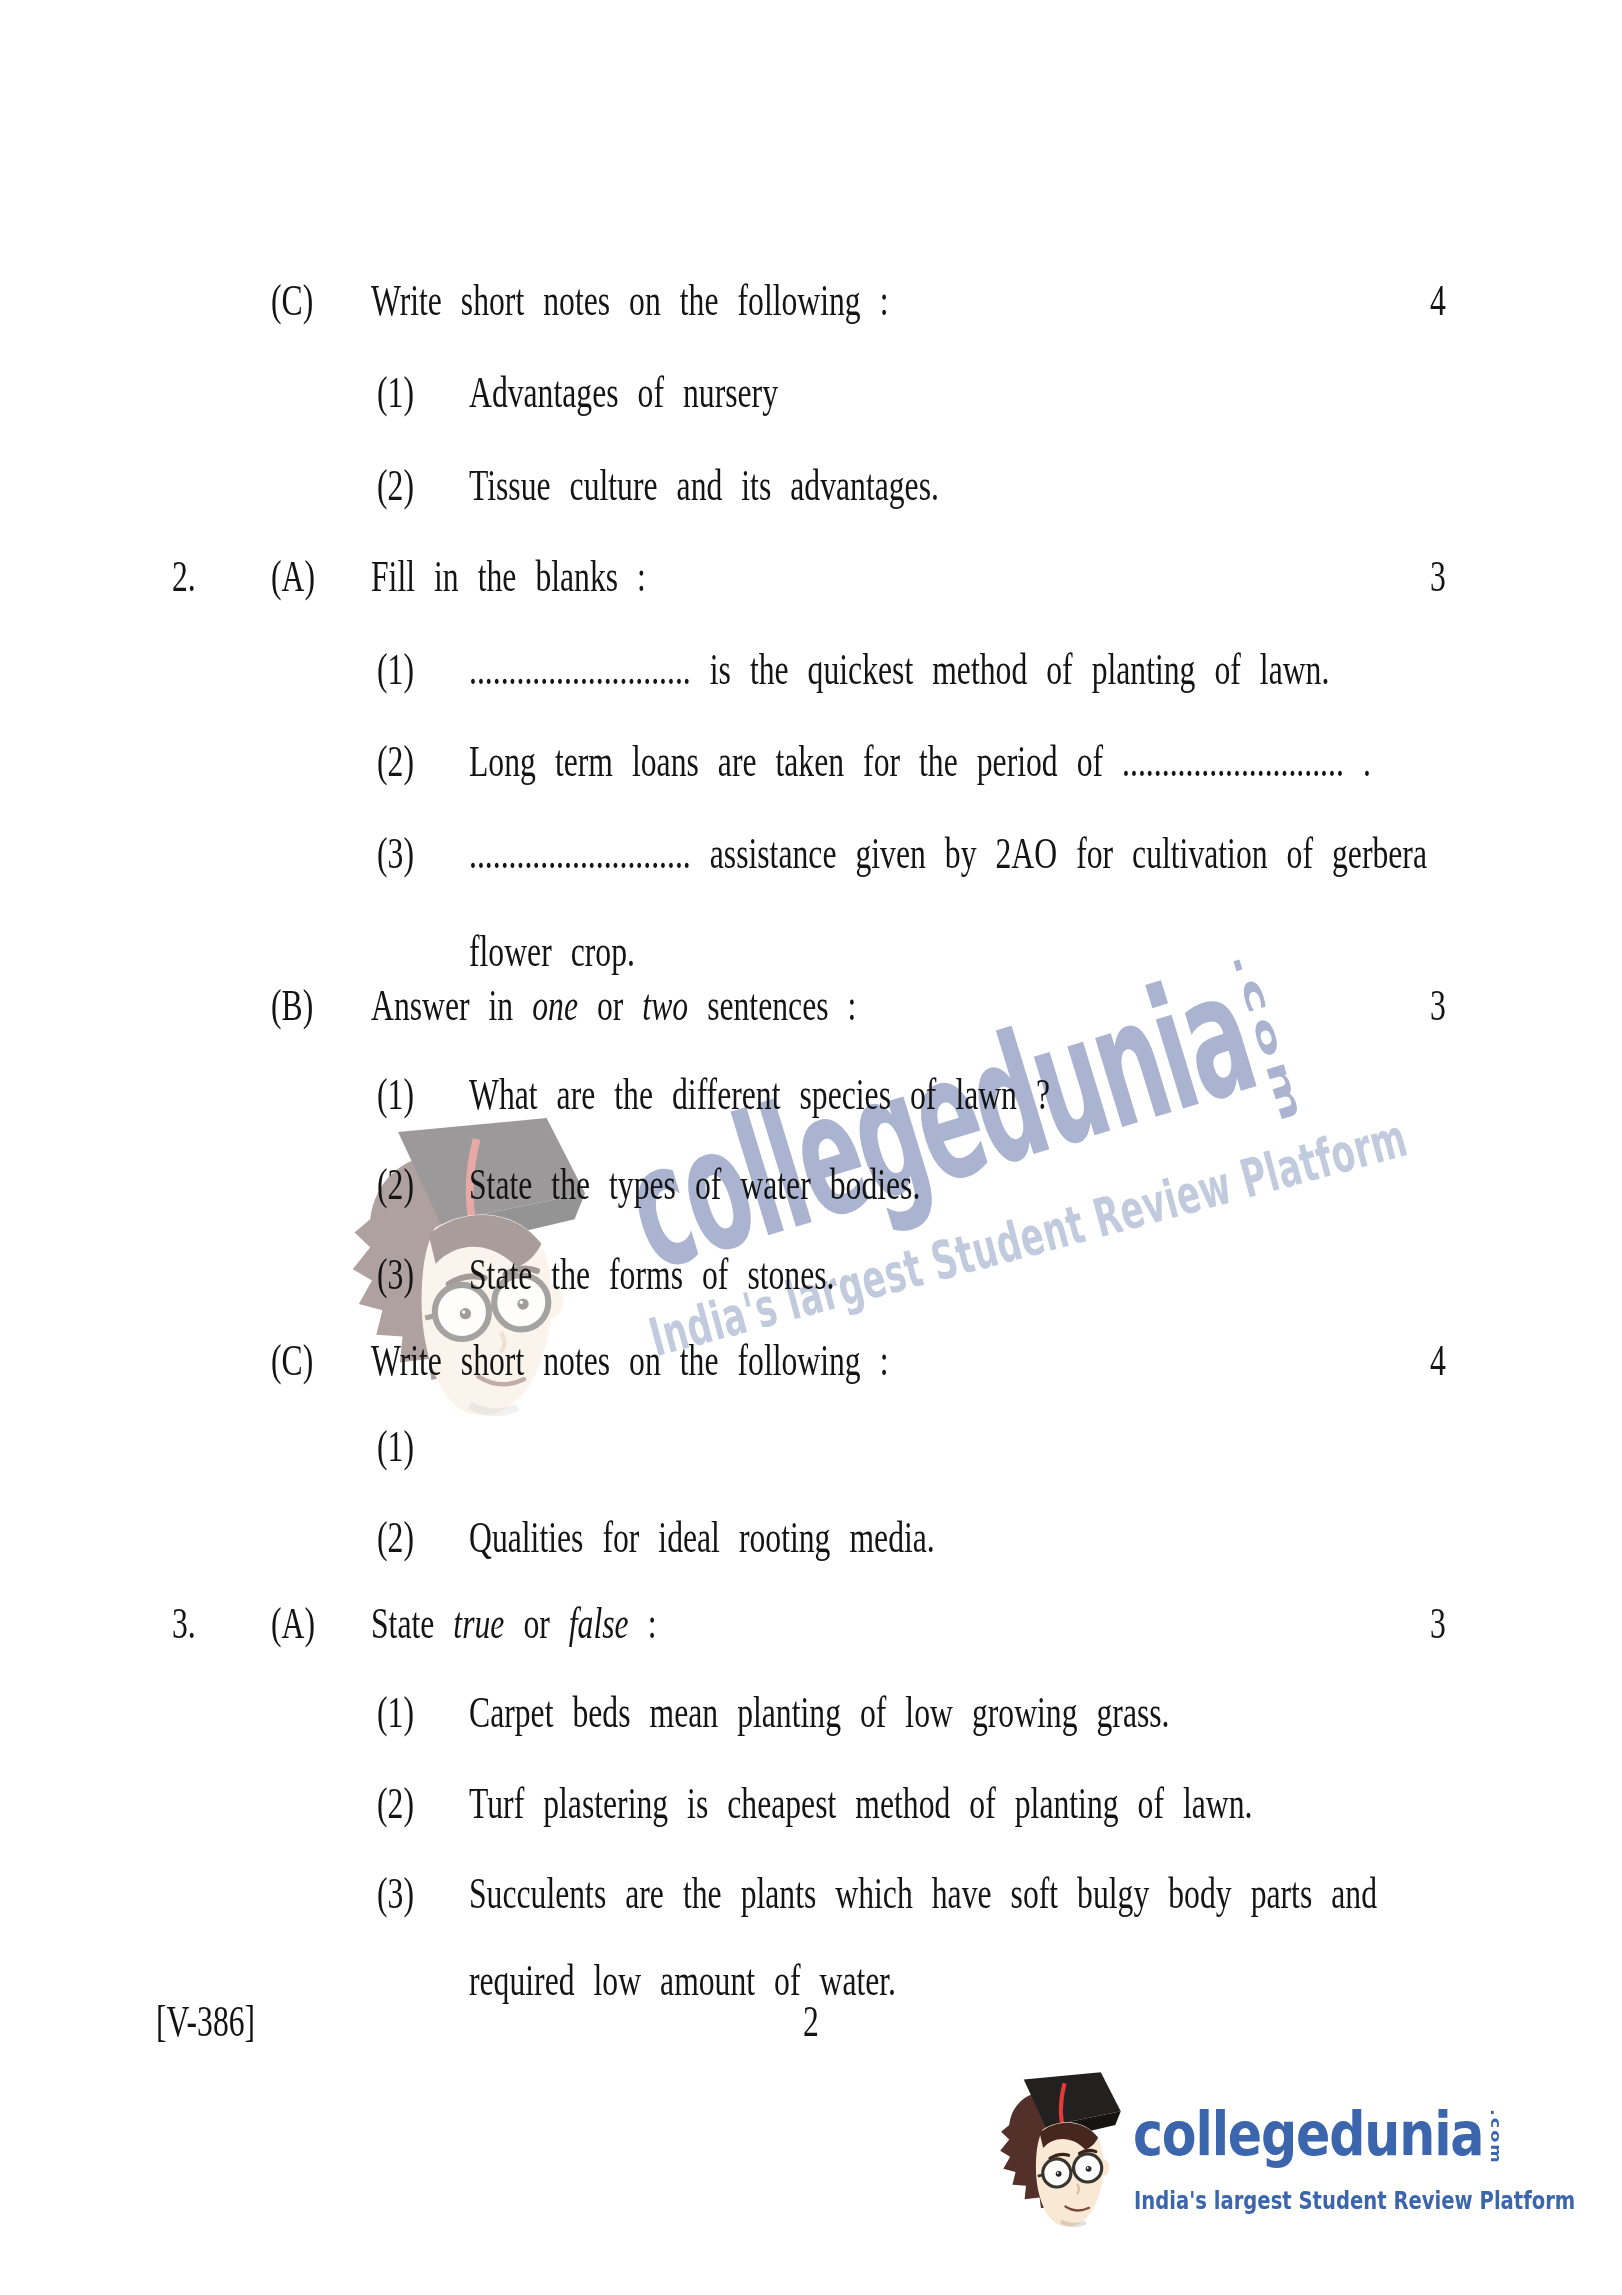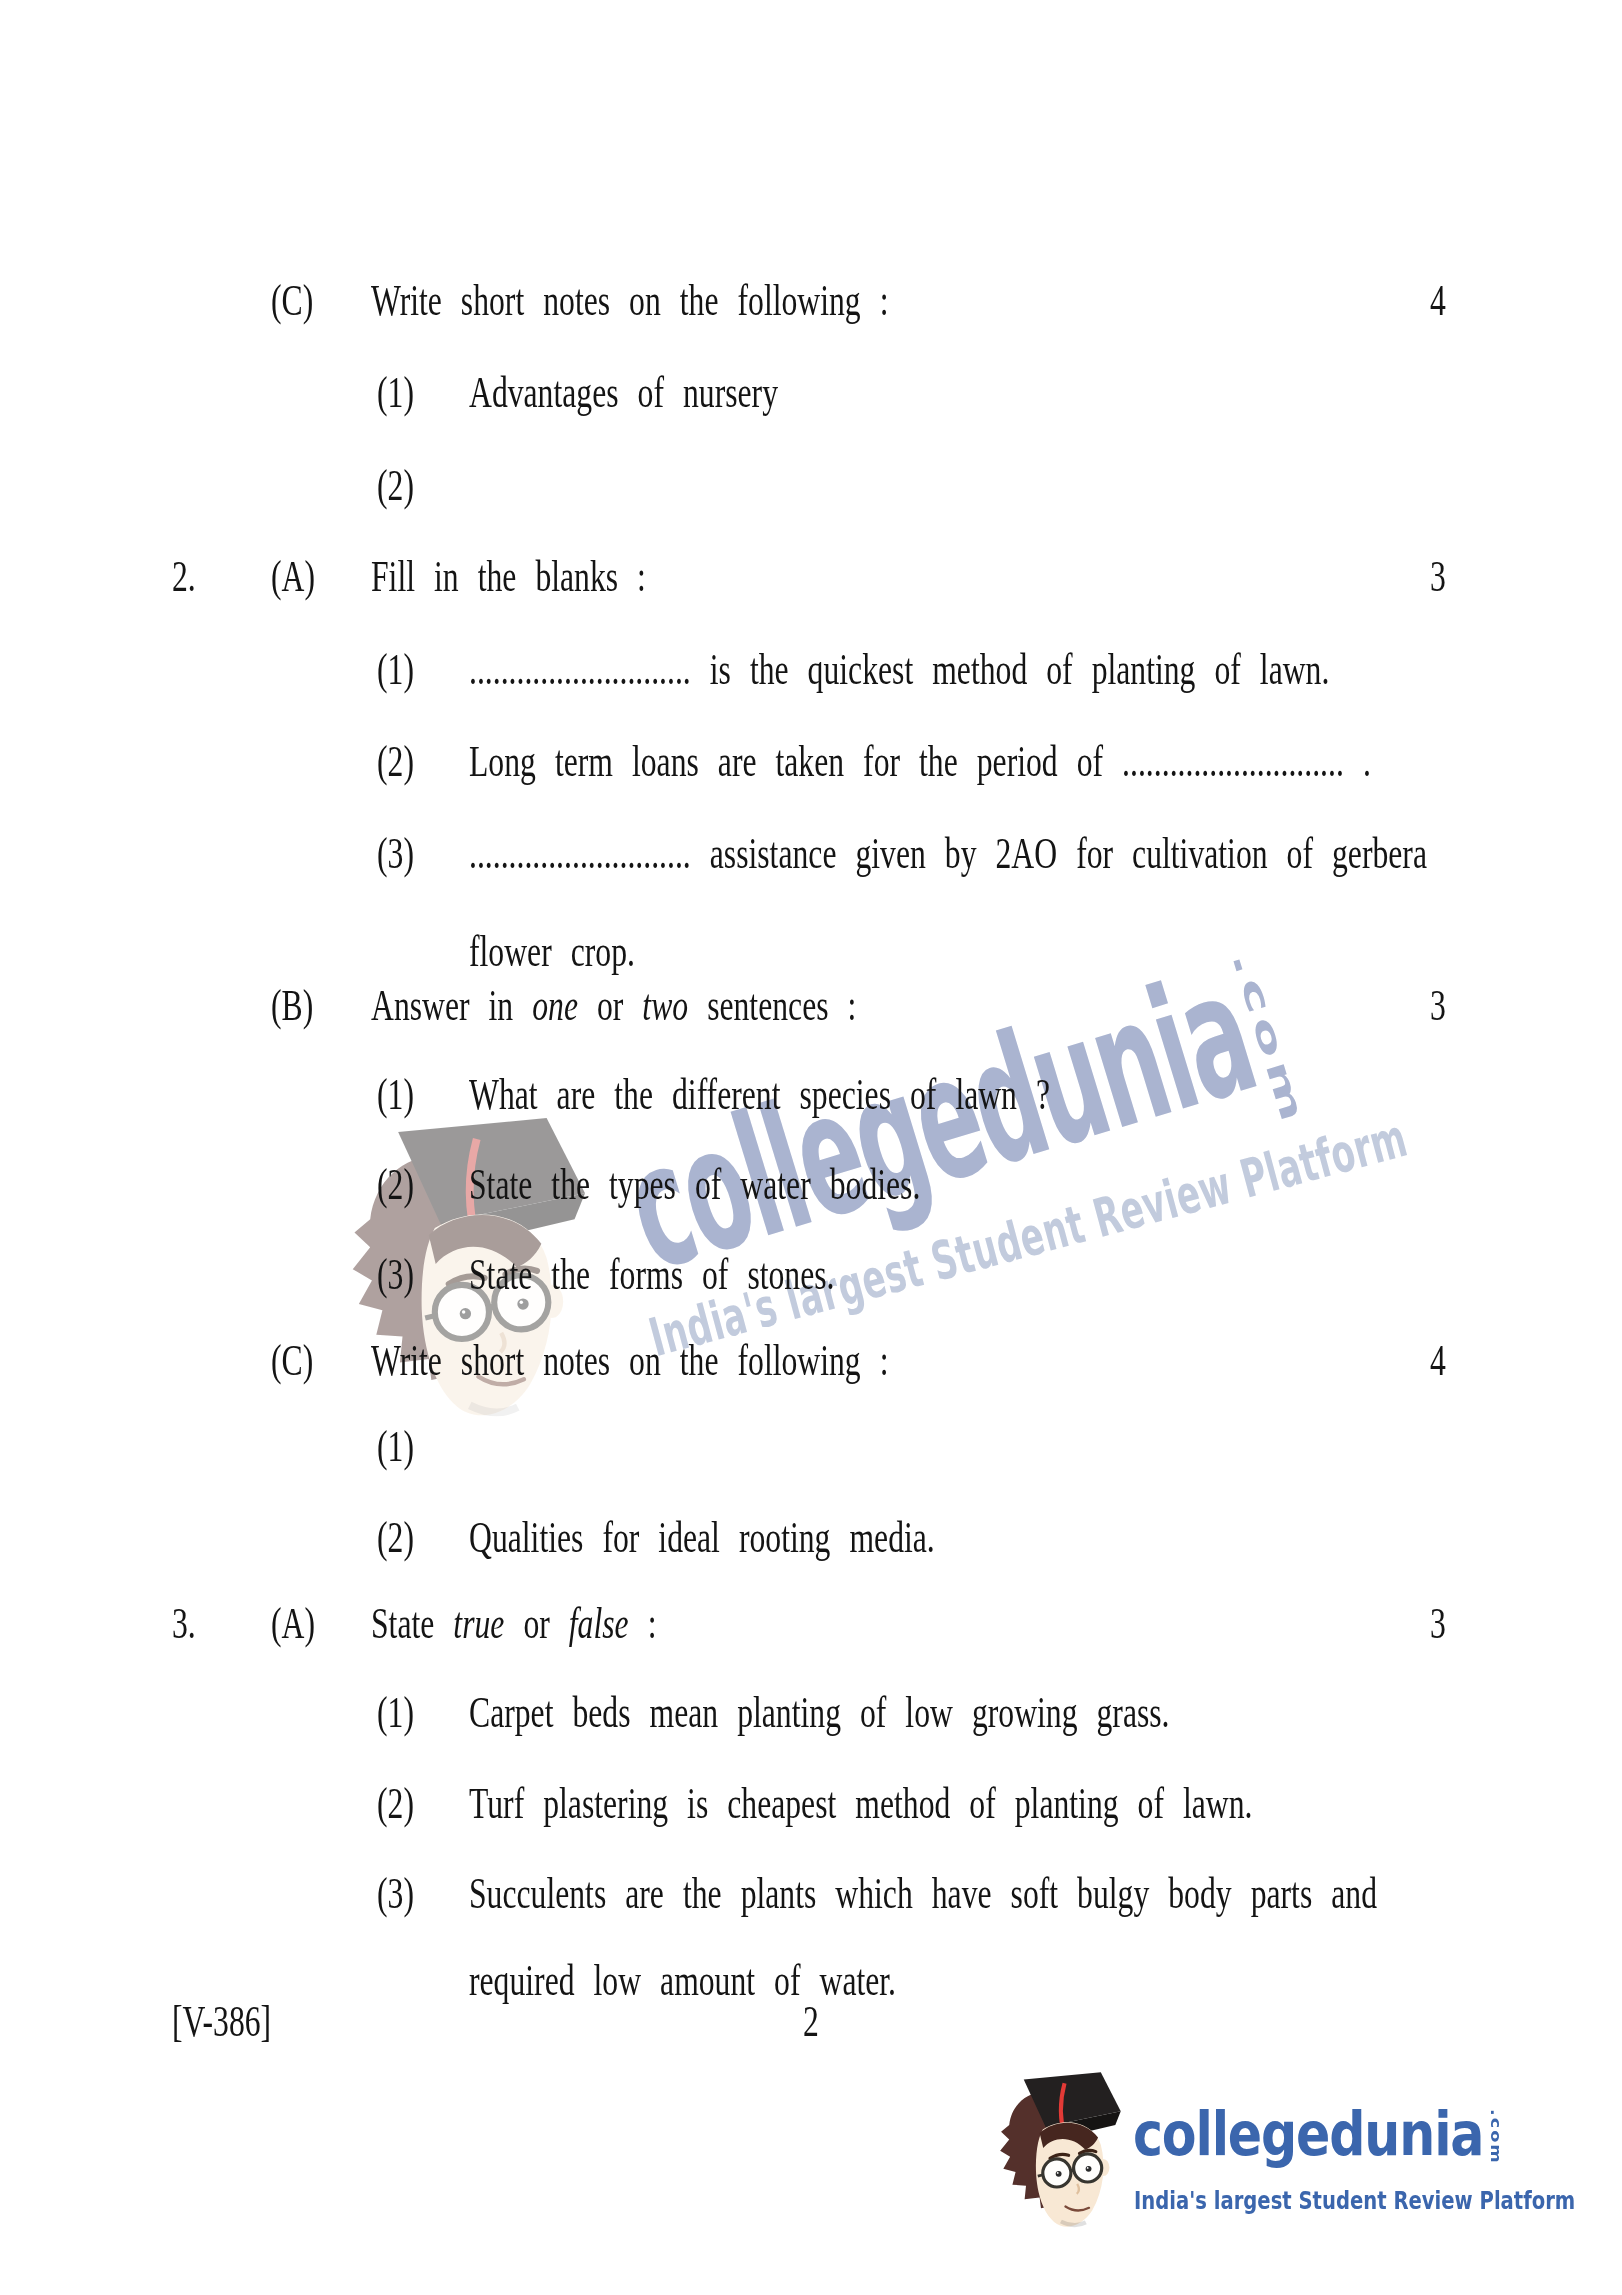--- a/index.html
+++ b/index.html
@@ -46,21 +46,21 @@
   .line{position:absolute;left:0;width:100%;height:63px;font-size:44px;line-height:1.15;}
   .col{position:absolute;top:0;white-space:nowrap;}
   .t{display:inline-block;transform:scaleX(0.72);transform-origin:0 0;word-spacing:0.35em;}
   .t-center{transform-origin:50% 0;}
   .c-qnum{left:172px;}
   .c-letter{left:271px;}
   .c-head{left:371px;}
   .c-sub{left:377px;}
   .c-text{left:469px;text-align:right;}
   .c-marks{left:1430px;}
-  .c-code{left:172px;}
+  .c-code{left:156px;}
   .c-page{left:0;width:100%;text-align:center;}
   i{font-style:italic;}
   
   .logo-mascot{position:absolute;left:992px;top:2071px;width:136px;height:164px;z-index:1;}
   .logo-brand{
     position:absolute;left:1133px;top:2103px;z-index:1;
     font-family:"DejaVu Sans", sans-serif;font-weight:bold;
     font-size:61px;line-height:1;letter-spacing:-1.4px;
     color:#3b66ad;white-space:nowrap;
     transform:scaleX(0.83);transform-origin:0 0;
@@ -124,20 +124,21 @@
       <span class="col c-marks"><span class="t">4</span></span>
     </div>
 
     <div class="line" style="top:368px">
       <span class="col c-sub"><span class="t">(1)</span></span>
       <span class="col c-text"><span class="t">Advantages of nursery</span></span>
     </div>
 
     <div class="line" style="top:461px">
       <span class="col c-sub"><span class="t">(2)</span></span>
+      <span class="col c-text"><span class="t">Tissue culture and its advantages.</span></span>
     </div>
 
     <div class="line" style="top:552px">
       <span class="col c-qnum"><span class="t">2.</span></span>
       <span class="col c-letter"><span class="t">(A)</span></span>
       <span class="col c-head"><span class="t">Fill in the blanks :</span></span>
       <span class="col c-marks"><span class="t">3</span></span>
     </div>
 
     <div class="line" style="top:645px">

